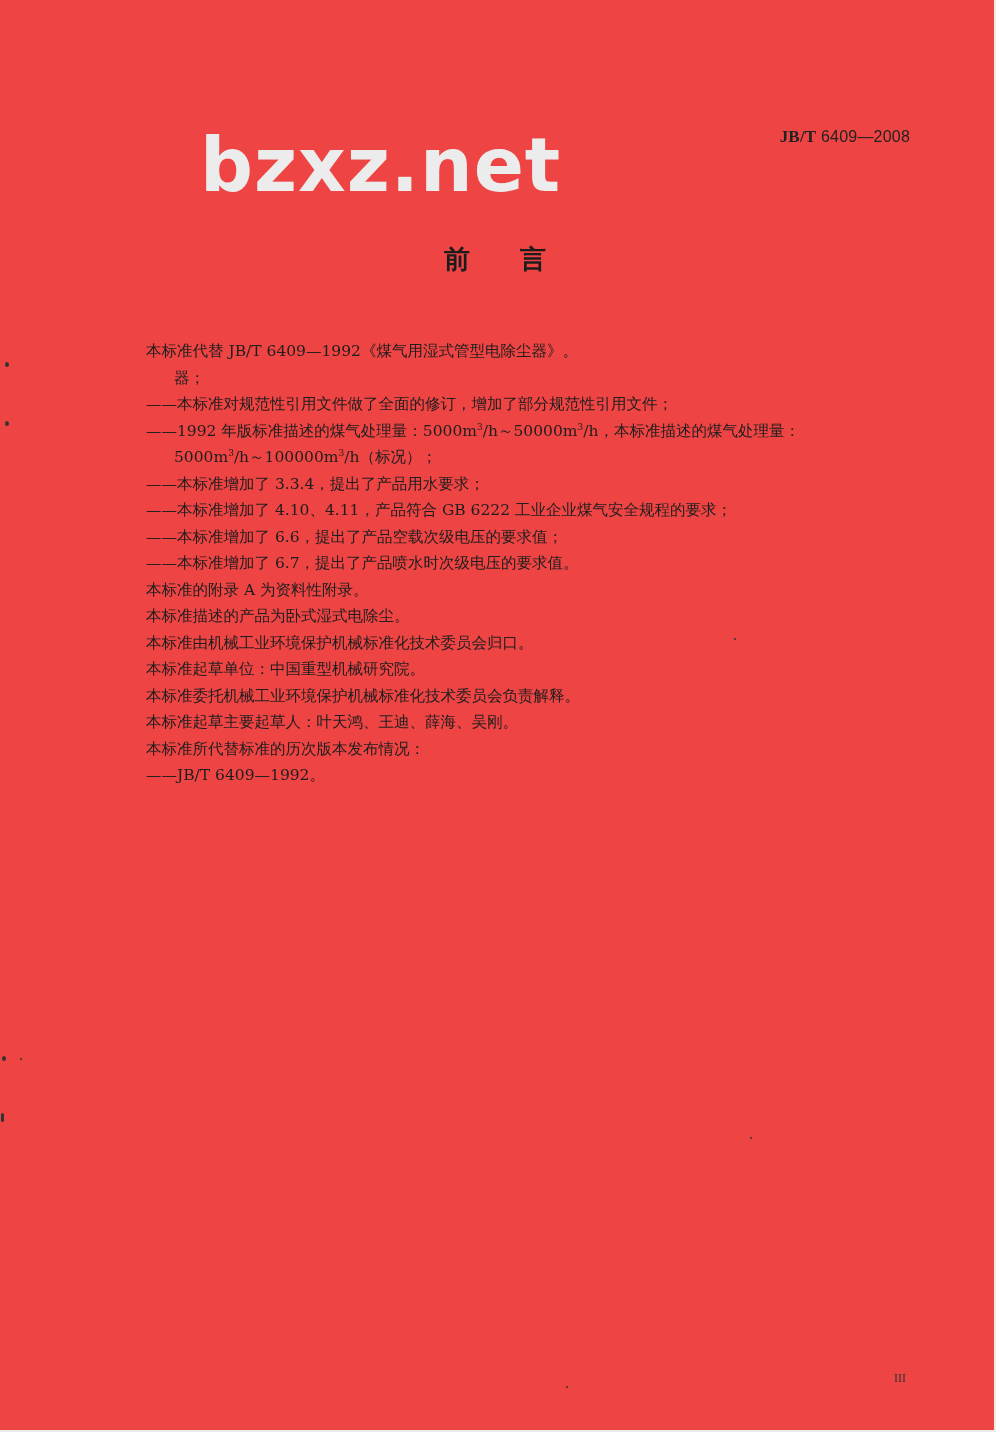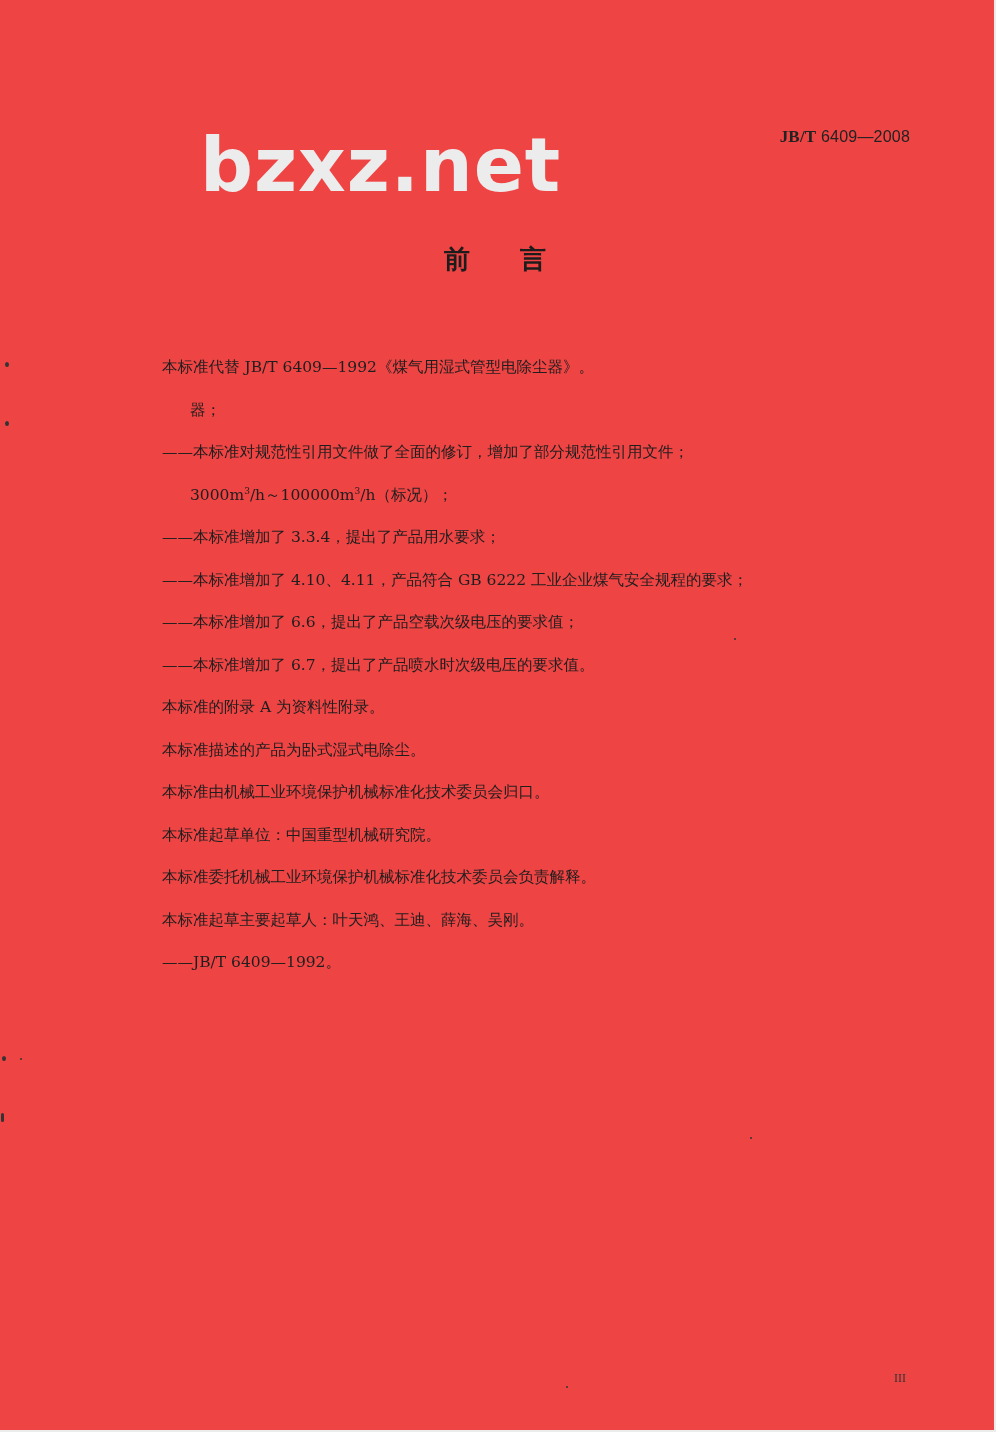--- a/index.html
+++ b/index.html
@@ -65,21 +65,21 @@
     .body-text {
       position: absolute;
       left: 146px;
       top: 338px;
       width: 780px;
       font-size: 15.5px;
       line-height: 26.5px;
       color: #1e1e1e;
     }
     .body-text p {
-      margin: 16px;
+      margin: 0;
       white-space: nowrap;
     }
     .body-text p.cont {
       padding-left: 28px;
     }
     .body-text sup {
       font-size: 9px;
       vertical-align: super;
       line-height: 0;
     }
@@ -108,31 +108,33 @@
   </div>
 
   <div class="watermark">bzxz.net</div>
 
   <div class="title">前言</div>
 
   <div class="body-text">
     <p>本标准代替 JB/T 6409—1992《煤气用湿式管型电除尘器》。</p>
     <p class="cont">器；</p>
     <p>——本标准对规范性引用文件做了全面的修订，增加了部分规范性引用文件；</p>
-    <p class="cont"><span>3000m</span><sup>3</sup><span>/h～100000m</span><sup>3</sup><span>/h（标况）；</span></p>
+    <p><span>——1992 年版标准描述的煤气处理量：5000m</span><sup>3</sup><span>/h～50000m</span><sup>3</sup><span>/h，本标准描述的煤气处理量：</span></p>
+    <p class="cont"><span>5000m</span><sup>3</sup><span>/h～100000m</span><sup>3</sup><span>/h（标况）；</span></p>
     <p>——本标准增加了 3.3.4，提出了产品用水要求；</p>
     <p>——本标准增加了 4.10、4.11，产品符合 GB 6222 工业企业煤气安全规程的要求；</p>
     <p>——本标准增加了 6.6，提出了产品空载次级电压的要求值；</p>
     <p>——本标准增加了 6.7，提出了产品喷水时次级电压的要求值。</p>
     <p>本标准的附录 A 为资料性附录。</p>
     <p>本标准描述的产品为卧式湿式电除尘。</p>
     <p>本标准由机械工业环境保护机械标准化技术委员会归口。</p>
     <p>本标准起草单位：中国重型机械研究院。</p>
     <p>本标准委托机械工业环境保护机械标准化技术委员会负责解释。</p>
     <p>本标准起草主要起草人：叶天鸿、王迪、薛海、吴刚。</p>
+    <p>本标准所代替标准的历次版本发布情况：</p>
     <p>——JB/T 6409—1992。</p>
   </div>
 
   <div class="page-num">III</div>
 
   <div class="speck" style="left:5px;top:362px;width:4px;height:5px;"></div>
   <div class="speck" style="left:5px;top:421px;width:4px;height:5px;"></div>
   <div class="speck" style="left:2px;top:1056px;width:4px;height:5px;"></div>
   <div class="speck" style="left:20px;top:1058px;width:2px;height:2px;"></div>
   <div class="speck" style="left:1px;top:1113px;width:3px;height:9px;border-radius:2px;"></div>

